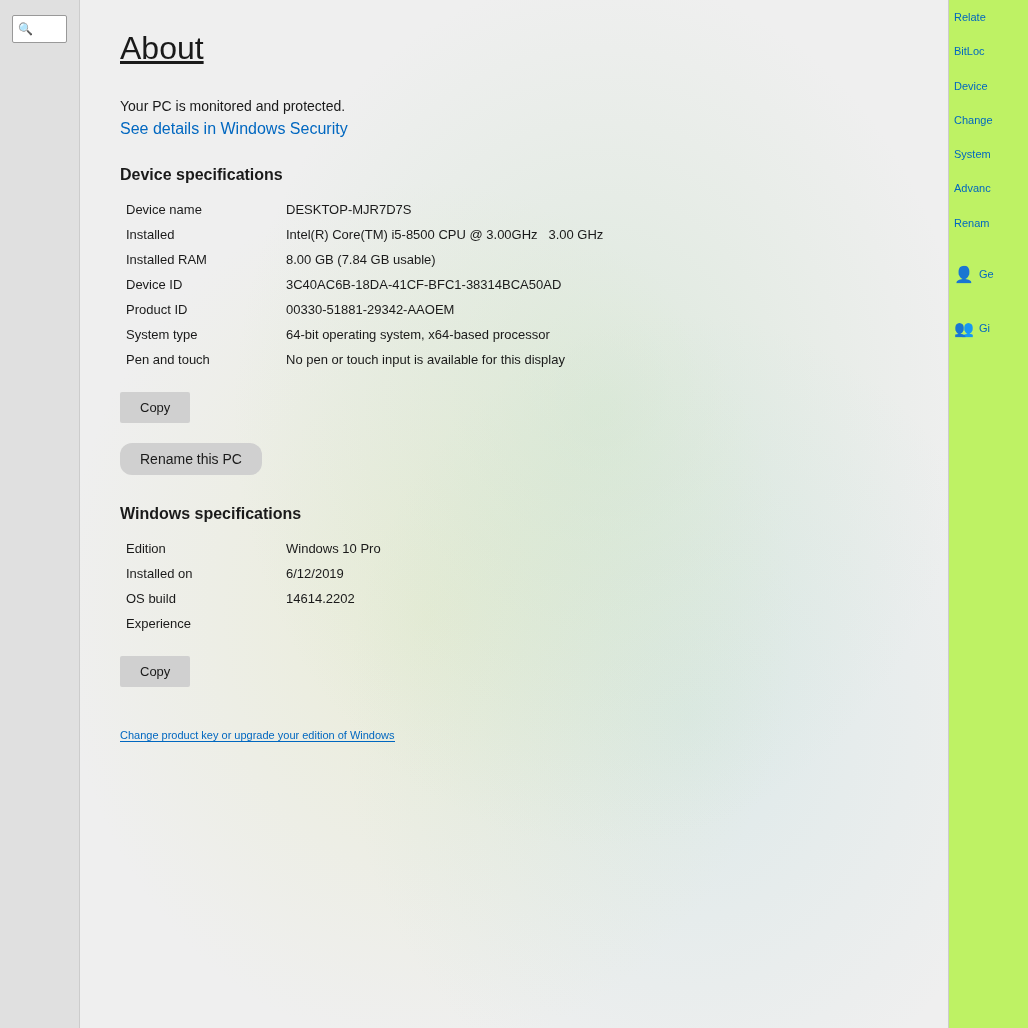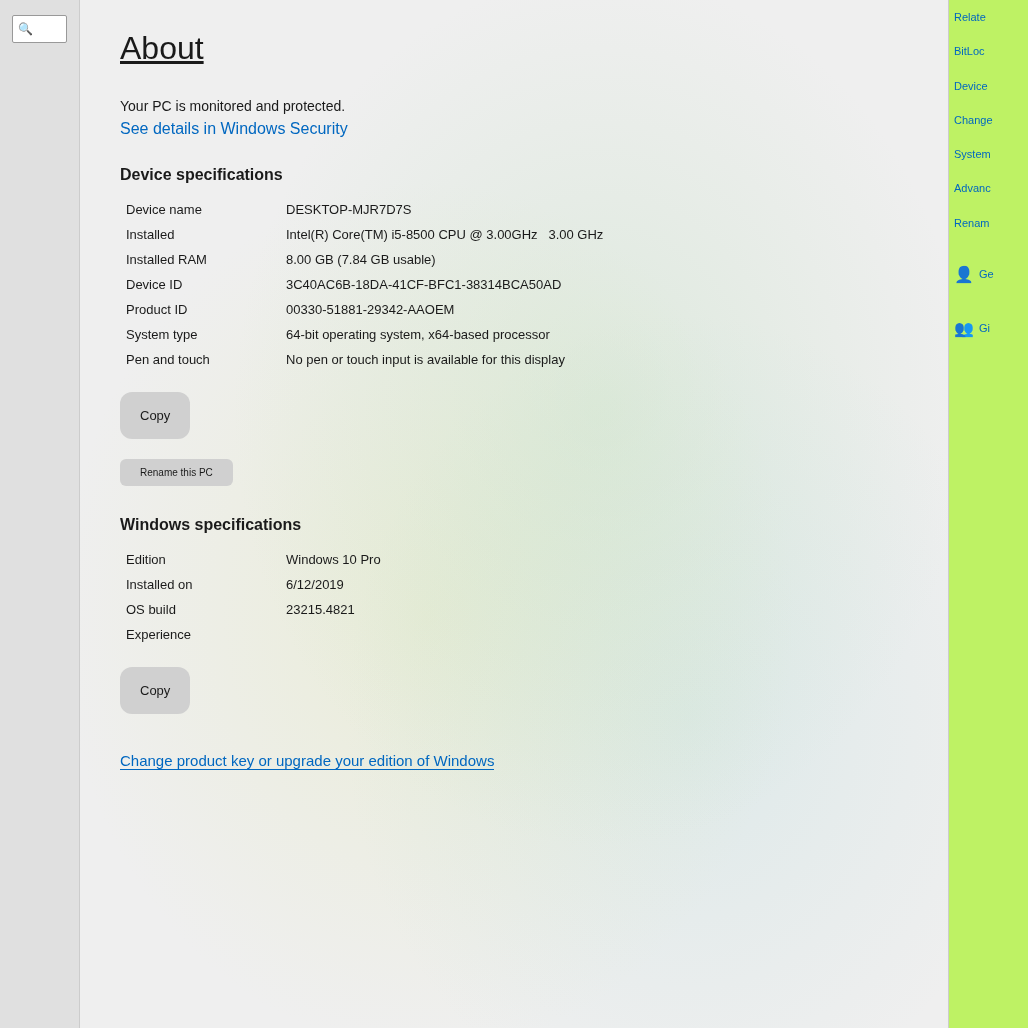--- a/index.html
+++ b/index.html
@@ -120,37 +120,37 @@
 
     .spec-value {
       color: #1a1a1a;
       font-weight: 400;
     }
 
     .copy-button {
       display: inline-block;
       background-color: #d0d0d0;
       border: none;
-      padding: 16px 20px;
+      padding: 8px 20px;
       font-size: 13px;
       color: #1a1a1a;
       cursor: pointer;
-      border-radius: 12px;
+      border-radius: 2px;
       margin-bottom: 20px;
     }
 
     .rename-button {
       display: inline-block;
       background-color: #d0d0d0;
       border: none;
       padding: 8px 20px;
-      font-size: 10px;
-      color: #1a1a1a;
-      cursor: pointer;
-      border-radius: 6px;
+      font-size: 14px;
+      color: #1a1a1a;
+      cursor: pointer;
+      border-radius: 12px;
       margin-bottom: 30px;
     }
 
     .right-panel-item {
       font-size: 11px;
       color: #0067c0;
       cursor: pointer;
       word-break: break-word;
       line-height: 1.3;
     }
@@ -162,21 +162,21 @@
       margin-top: 15px;
     }
 
     .right-panel-icon {
       font-size: 16px;
       color: #555;
     }
 
     .bottom-link {
       color: #0067c0;
-      font-size: 15px;
+      font-size: 11px;
       text-decoration: none;
       cursor: pointer;
       border-bottom: 1px solid #0067c0;
       display: inline-block;
     }
   </style>
 </head>
 <body>
 
 <div class="sidebar">
@@ -240,21 +240,21 @@
     <div class="spec-row">
       <span class="spec-label">Edition</span>
       <span class="spec-value">Windows 10 Pro</span>
     </div>
     <div class="spec-row">
       <span class="spec-label">Installed on</span>
       <span class="spec-value">6/12/2019</span>
     </div>
     <div class="spec-row">
       <span class="spec-label">OS build</span>
-      <span class="spec-value">23215.4821</span>
+      <span class="spec-value">14614.2202</span>
     </div>
     <div class="spec-row">
       <span class="spec-label">Experience</span>
     </div>
   </div>
 
   <button class="copy-button">Copy</button>
 
   <br><br>
 

